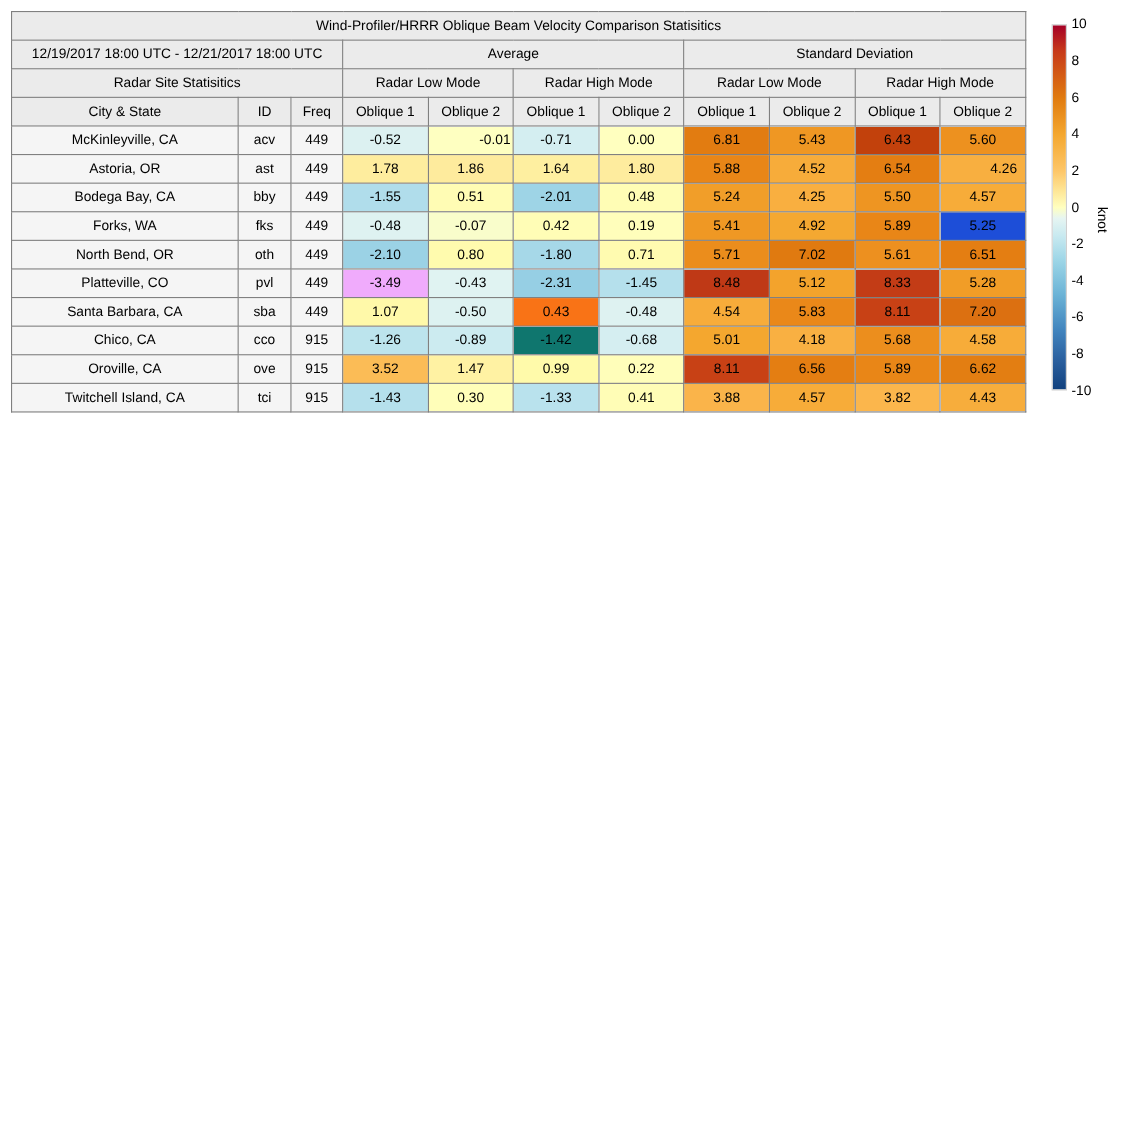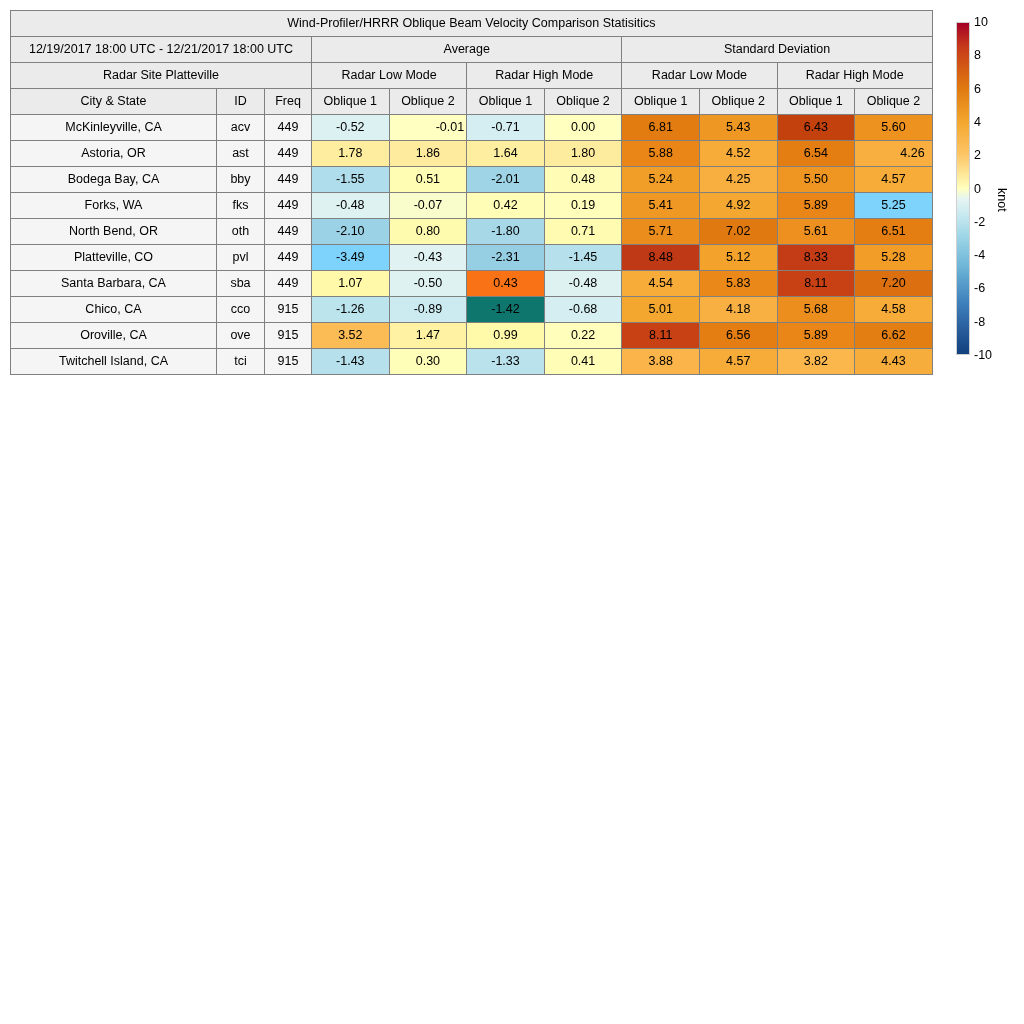--- a/index.html
+++ b/index.html
@@ -142,21 +142,21 @@
     <tbody>
       <tr>
         <td class="hdr hdr-title" colspan="11">Wind-Profiler/HRRR Oblique Beam Velocity Comparison Statisitics</td>
       </tr>
       <tr>
         <td class="hdr daterange" colspan="3">12/19/2017 18:00 UTC - 12/21/2017 18:00 UTC</td>
         <td class="hdr" colspan="4">Average</td>
         <td class="hdr" colspan="4">Standard Deviation</td>
       </tr>
       <tr>
-        <td class="hdr" colspan="3">Radar Site Platteville</td>
+        <td class="hdr" colspan="3">Radar Site Statisitics</td>
         <td class="hdr" colspan="2">Radar Low Mode</td>
         <td class="hdr" colspan="2">Radar High Mode</td>
         <td class="hdr" colspan="2">Radar Low Mode</td>
         <td class="hdr" colspan="2">Radar High Mode</td>
       </tr>
       <tr>
         <td class="hdr">City &amp; State</td>
         <td class="hdr">ID</td>
         <td class="hdr">Freq</td>
         <td class="hdr">Oblique 1</td>
@@ -213,40 +213,40 @@
           <td class="bodycell">Forks, WA</td>
           <td class="bodycell">fks</td>
           <td class="bodycell">449</td>
           <td class="datacell" style="background: rgb(222, 242, 241);">-0.48</td>
           <td class="datacell" style="background: rgb(249, 253, 203);">-0.07</td>
           <td class="datacell" style="background: rgb(255, 253, 182);">0.42</td>
           <td class="datacell" style="background: rgb(255, 254, 187);">0.19</td>
           <td class="datacell" style="background: rgb(239, 152, 36);">5.41</td>
           <td class="datacell" style="background: rgb(244, 168, 49);">4.92</td>
           <td class="datacell" style="background: rgb(233, 134, 23);">5.89</td>
-          <td class="datacell" style="background: #7dd3fc;">5.25</td>
+          <td class="datacell" style="background: #1d4ed8;">5.25</td>
         </tr>
         <tr>
           <td class="bodycell">North Bend, OR</td>
           <td class="bodycell">oth</td>
           <td class="bodycell">449</td>
           <td class="datacell" style="background: rgb(155, 210, 229);">-2.10</td>
           <td class="datacell" style="background: rgb(255, 251, 174);">0.80</td>
           <td class="datacell" style="background: rgb(166, 216, 232);">-1.80</td>
           <td class="datacell" style="background: rgb(255, 251, 176);">0.71</td>
           <td class="datacell" style="background: rgb(235, 141, 28);">5.71</td>
           <td class="datacell" style="background: rgb(224, 122, 16);">7.02</td>
           <td class="datacell" style="background: rgb(237, 144, 31);">5.61</td>
           <td class="datacell" style="background: rgb(228, 126, 18);">6.51</td>
         </tr>
         <tr>
           <td class="bodycell">Platteville, CO</td>
           <td class="bodycell">pvl</td>
           <td class="bodycell">449</td>
-          <td class="datacell" style="background: #7dd3fc;">-3.49</td>
+          <td class="datacell" style="background: #f0abfc;">-3.49</td>
           <td class="datacell" style="background: rgb(224, 243, 242);">-0.43</td>
           <td class="datacell" style="background: rgb(150, 207, 228);">-2.31</td>
           <td class="datacell" style="background: rgb(181, 224, 236);">-1.45</td>
           <td class="datacell" style="background: rgb(191, 57, 22);">8.48</td>
           <td class="datacell" style="background: rgb(243, 163, 44);">5.12</td>
           <td class="datacell" style="background: rgb(195, 60, 22);">8.33</td>
           <td class="datacell" style="background: rgb(241, 157, 39);">5.28</td>
         </tr>
         <tr>
           <td class="bodycell">Santa Barbara, CA</td>

